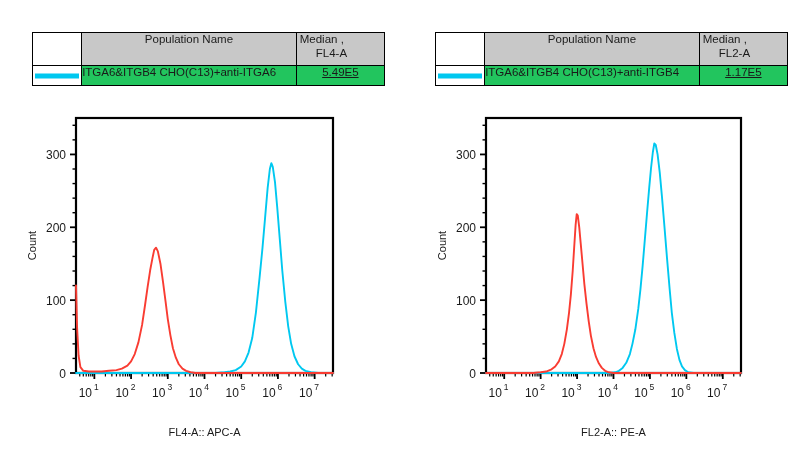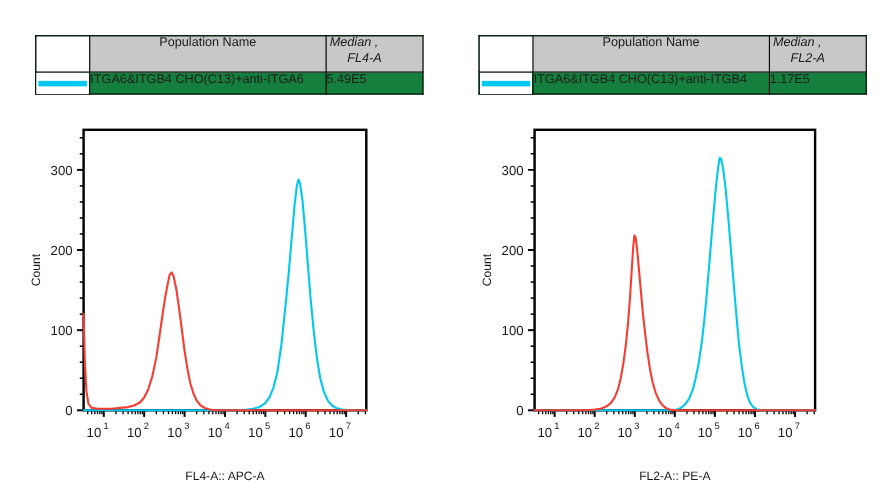--- a/index.html
+++ b/index.html
@@ -22,21 +22,21 @@
   }
   #panel-left  { left: 0px;   width: 401px; }
   #panel-right { left: 401px; width: 401px; }
 
   
   .legend-table {
     position: absolute;
     top: 32px;
     border-collapse: collapse;
     table-layout: fixed;
-    background: #15803d;
+    background: #22c55e;
     font-size: 11.5px;
     line-height: 1.15;
   }
   #legend-left  { left: 32px;  width: 353px; }
   #legend-right { left: 34px;  width: 353px; }
 
   .legend-table td, .legend-table th {
     border: 1px solid #000000;
     padding: 0;
     vertical-align: top;
@@ -53,38 +53,38 @@
   .hdr-grey {
     background: #c8c8c8;
     height: 32px;
     text-align: center;
     padding-top: 5px;
     box-sizing: border-box;
   }
   .hdr-grey.left-al {
     text-align: left;
     padding-left: 3px;
-    font-style: italic;
   }
   .hdr-grey .sub {
     display: block;
     text-align: left;
     padding-left: 16px;
     margin-top: 1px;
   }
   .row-cell {
     height: 19px;
     padding: 2px 3px 0 3px;
     box-sizing: border-box;
     white-space: nowrap;
     overflow: hidden;
     margin-top: 24px;
   }
   .row-cell.num {
-    text-align: left;
+    text-align: center;
+    text-decoration: underline;
   }
   .swatch-cell {
     height: 19px;
     padding: 0;
     position: relative;
     background: #ffffff;
   }
   .swatch-line {
     position: absolute;
     left: 2px;

